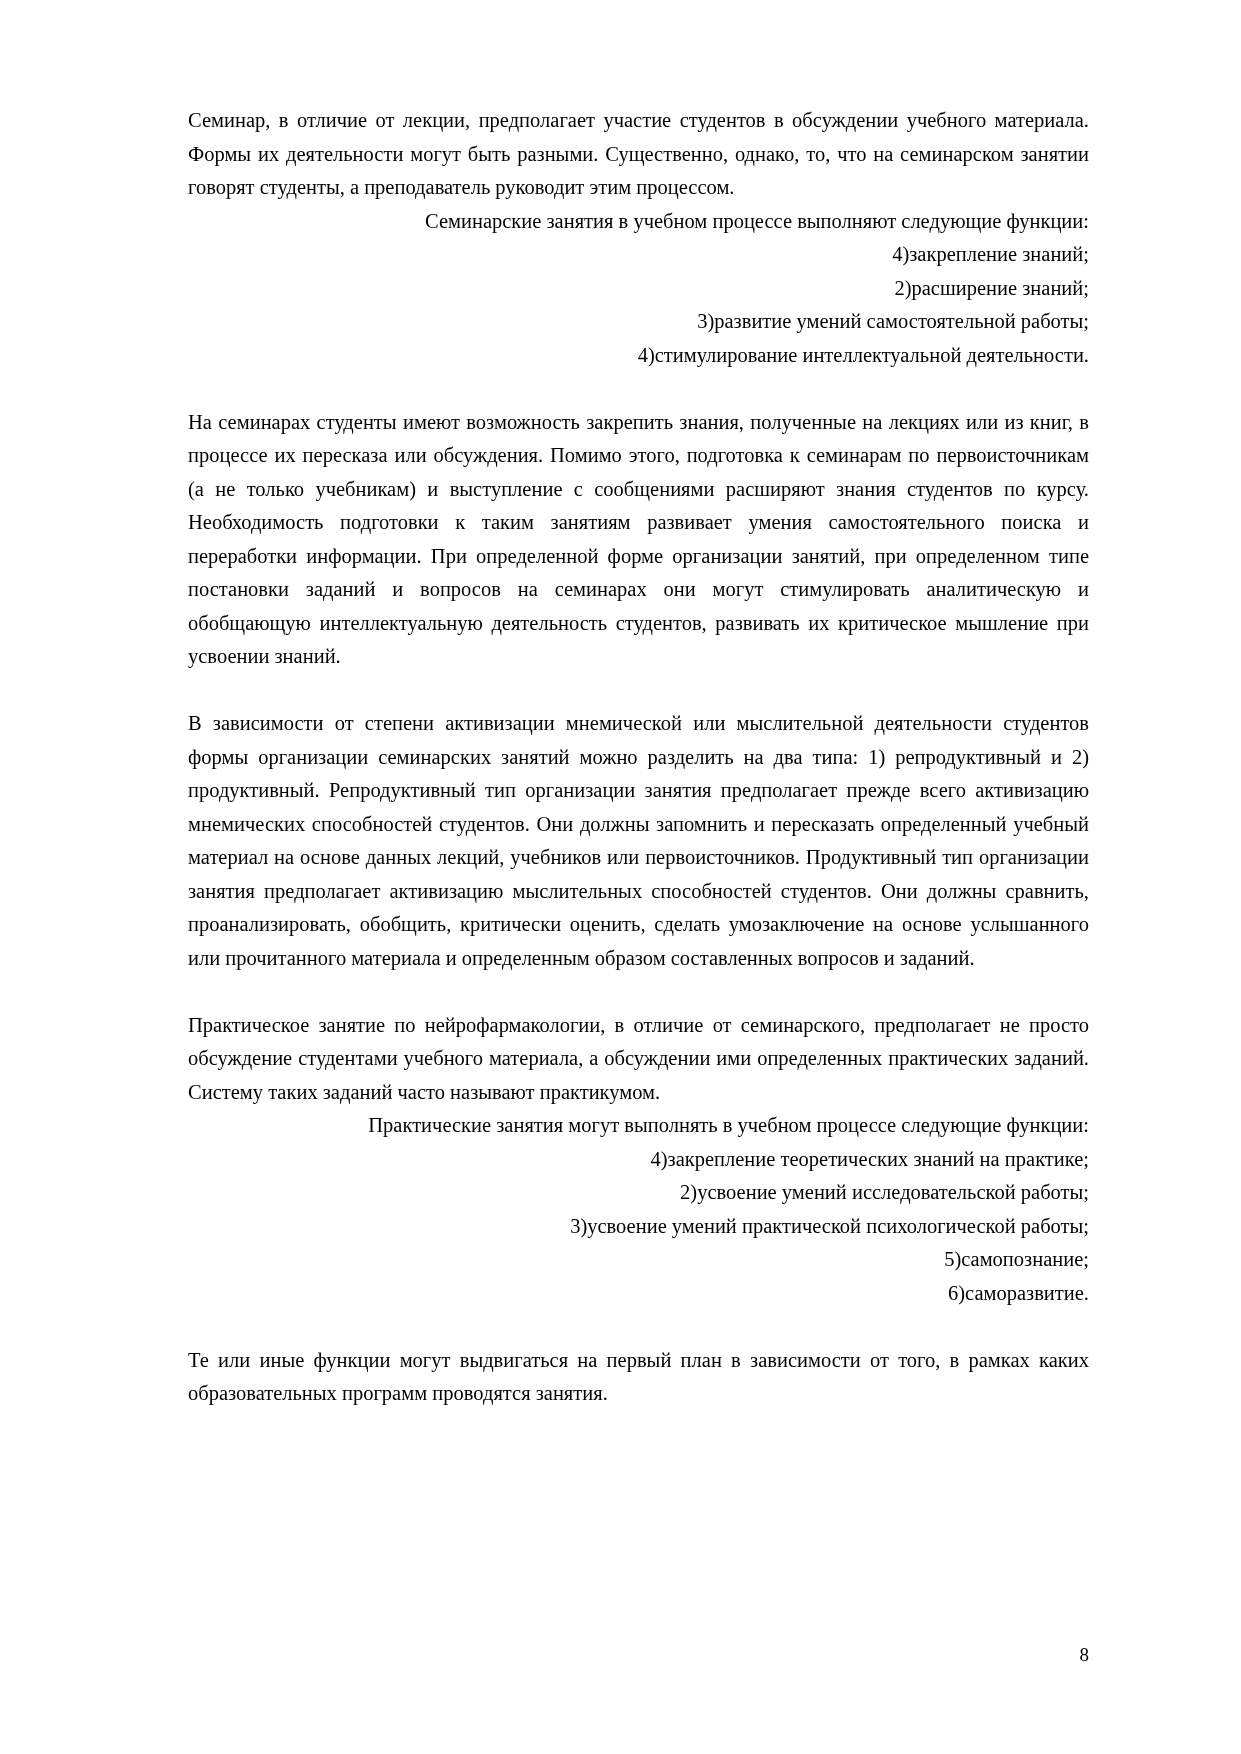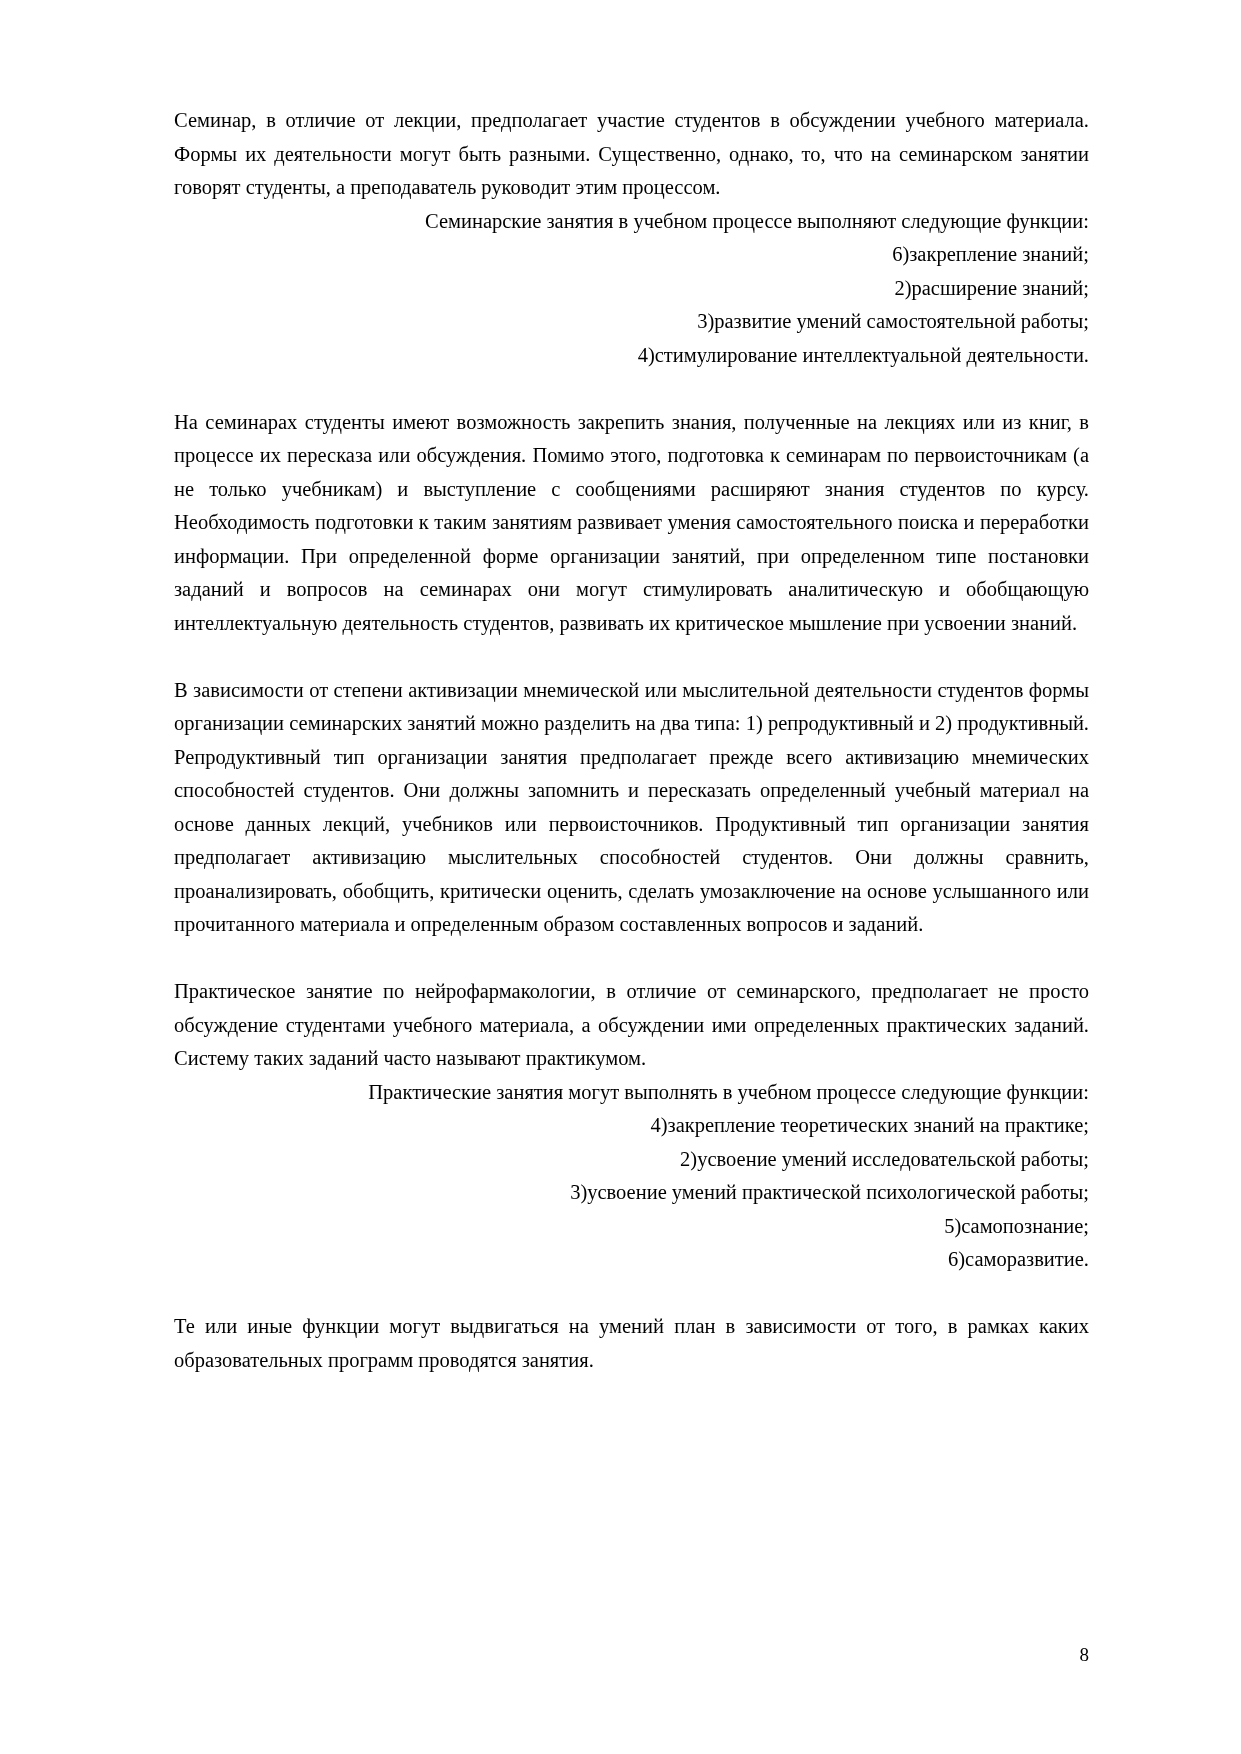--- a/index.html
+++ b/index.html
@@ -23,20 +23,21 @@
     line-height: 33.5px;
     text-align: justify;
     text-justify: inter-word;
   }
   p {
     margin: 0;
   }
   .para {
     text-align: justify;
     margin-bottom: 0;
+    margin-left: 14px;
   }
   .list-line {
     text-align: right;
   }
   .spacer {
     height: 33.5px;
   }
   .page-number {
     position: absolute;
     right: 152px;
@@ -46,33 +47,33 @@
     text-align: right;
   }
 </style>
 </head>
 <body>
 
 <div class="page">
   <div class="body-text" id="text-body">
       <p class="para">Семинар, в отличие от лекции, предполагает участие студентов в обсуждении учебного материала. Формы их деятельности могут быть разными. Существенно, однако, то, что на семинарском занятии говорят студенты, а преподаватель руководит этим процессом.</p>
       <p class="para list-line">Семинарские занятия в учебном процессе выполняют следующие функции:</p>
-      <p class="para list-line">6)закрепление знаний;</p>
+      <p class="para list-line">4)закрепление знаний;</p>
       <p class="para list-line">2)расширение знаний;</p>
       <p class="para list-line">3)развитие умений самостоятельной работы;</p>
       <p class="para list-line">4)стимулирование интеллектуальной деятельности.</p>
       <div class="spacer"></div>
       <p class="para">На семинарах студенты имеют возможность закрепить знания, полученные на лекциях или из книг, в процессе их пересказа или обсуждения. Помимо этого, подготовка к семинарам по первоисточникам (а не только учебникам) и выступление с сообщениями расширяют знания студентов по курсу. Необходимость подготовки к таким занятиям развивает умения самостоятельного поиска и переработки информации. При определенной форме организации занятий, при определенном типе постановки заданий и вопросов на семинарах они могут стимулировать аналитическую и обобщающую интеллектуальную деятельность студентов, развивать их критическое мышление при усвоении знаний.</p>
       <div class="spacer"></div>
       <p class="para">В зависимости от степени активизации мнемической или мыслительной деятельности студентов формы организации семинарских занятий можно разделить на два типа: 1) репродуктивный и 2) продуктивный. Репродуктивный тип организации занятия предполагает прежде всего активизацию мнемических способностей студентов. Они должны запомнить и пересказать определенный учебный материал на основе данных лекций, учебников или первоисточников. Продуктивный тип организации занятия предполагает активизацию мыслительных способностей студентов. Они должны сравнить, проанализировать, обобщить, критически оценить, сделать умозаключение на основе услышанного или прочитанного материала и определенным образом составленных вопросов и заданий.</p>
       <div class="spacer"></div>
       <p class="para">Практическое занятие по нейрофармакологии, в отличие от семинарского, предполагает не просто обсуждение студентами учебного материала, а обсуждении ими определенных практических заданий. Систему таких заданий часто называют практикумом.</p>
       <p class="para list-line">Практические занятия могут выполнять в учебном процессе следующие функции:</p>
       <p class="para list-line">4)закрепление теоретических знаний на практике;</p>
       <p class="para list-line">2)усвоение умений исследовательской работы;</p>
       <p class="para list-line">3)усвоение умений практической психологической работы;</p>
       <p class="para list-line">5)самопознание;</p>
       <p class="para list-line">6)саморазвитие.</p>
       <div class="spacer"></div>
-      <p class="para">Те или иные функции могут выдвигаться на умений план в зависимости от того, в рамках каких образовательных программ проводятся занятия.</p>
+      <p class="para">Те или иные функции могут выдвигаться на первый план в зависимости от того, в рамках каких образовательных программ проводятся занятия.</p>
     </div>
   <div class="page-number">8</div>
 </div>
 
 </body></html>

